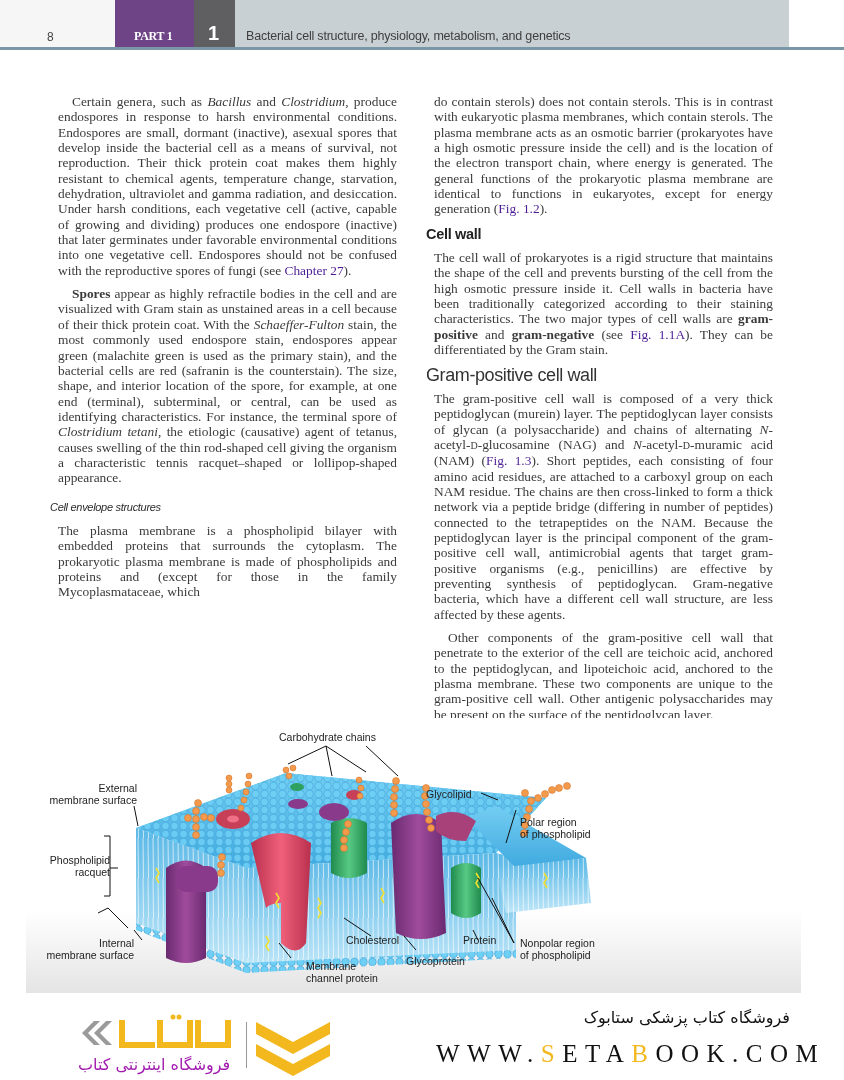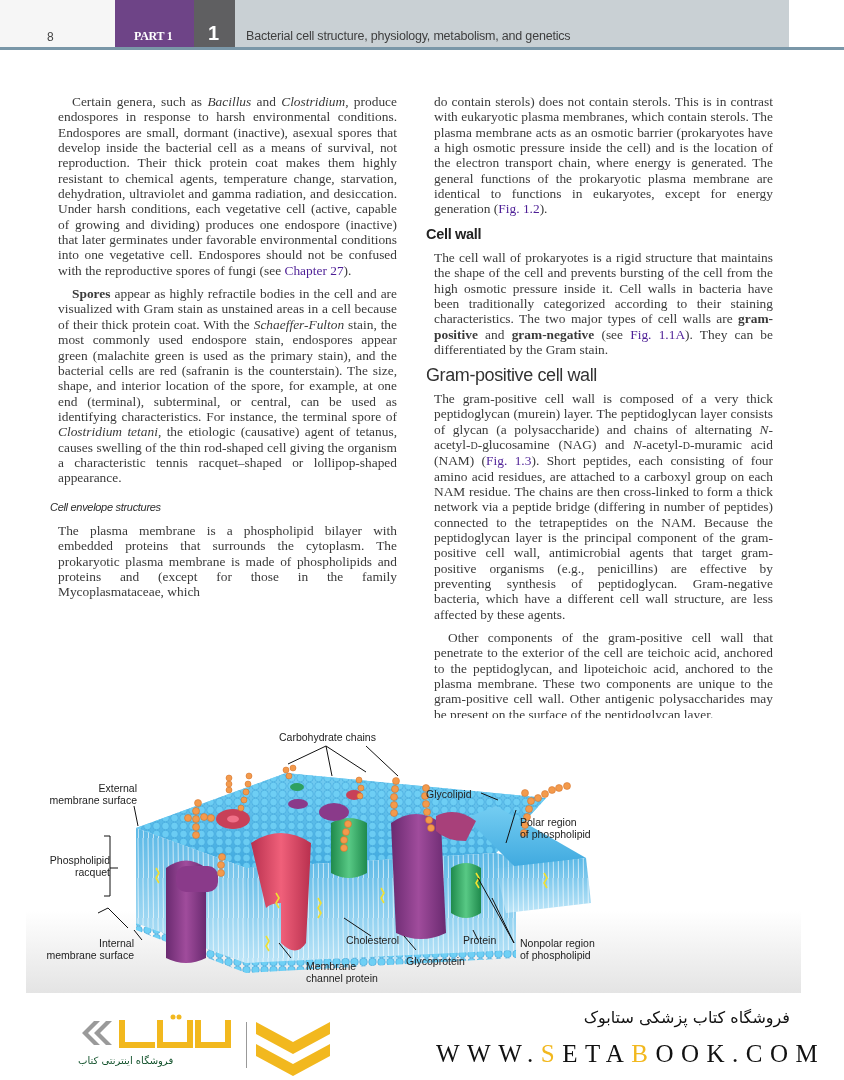--- a/index.html
+++ b/index.html
@@ -31,21 +31,21 @@
 
   
   .figure { position: absolute; left: 26px; top: 718px; width: 775px; height: 275px; background: linear-gradient(to bottom, #ffffff 0%, #ffffff 70%, #e4e4e4 100%); overflow: hidden; }
   .fig-label { position: absolute; font-family: "Liberation Sans", sans-serif; font-size: 10.5px; color: #222; line-height: 12px; }
   .fig-label.r { text-align: right; }
   .figure svg { position: absolute; left: 0; top: 0; }
 
   
   .footer { position: absolute; left: 0; top: 993px; width: 844px; height: 87px; background: #fff; }
   .logo-text { position: absolute; left: 70px; top: 1013px; width: 170px; height: 40px; }
-  .logo-sub { position: absolute; left: 78px; top: 1055px; font-family: "DejaVu Sans", sans-serif; font-size: 10px; color: #14532d; direction: rtl; }
+  .logo-sub { position: absolute; left: 78px; top: 1055px; font-family: "DejaVu Sans", sans-serif; font-size: 16px; color: #a21caf; direction: rtl; }
   .logo-divider { position: absolute; left: 246px; top: 1022px; width: 1px; height: 46px; background: #999; }
   .store-name { position: absolute; left: 520px; top: 1008px; width: 270px; text-align: right; font-family: "DejaVu Sans", sans-serif; font-size: 16px; color: #111; direction: rtl; }
   .store-url { position: absolute; left: 436px; top: 1040px; font-family: Liberation Serif, serif; font-size: 25px; letter-spacing: 7.5px; color: #111; }
   .store-url .hl { color: #f2b81e; }
 </style>
 </head>
 <body>
 
 <div class="header">
   <div class="page-num-area">

